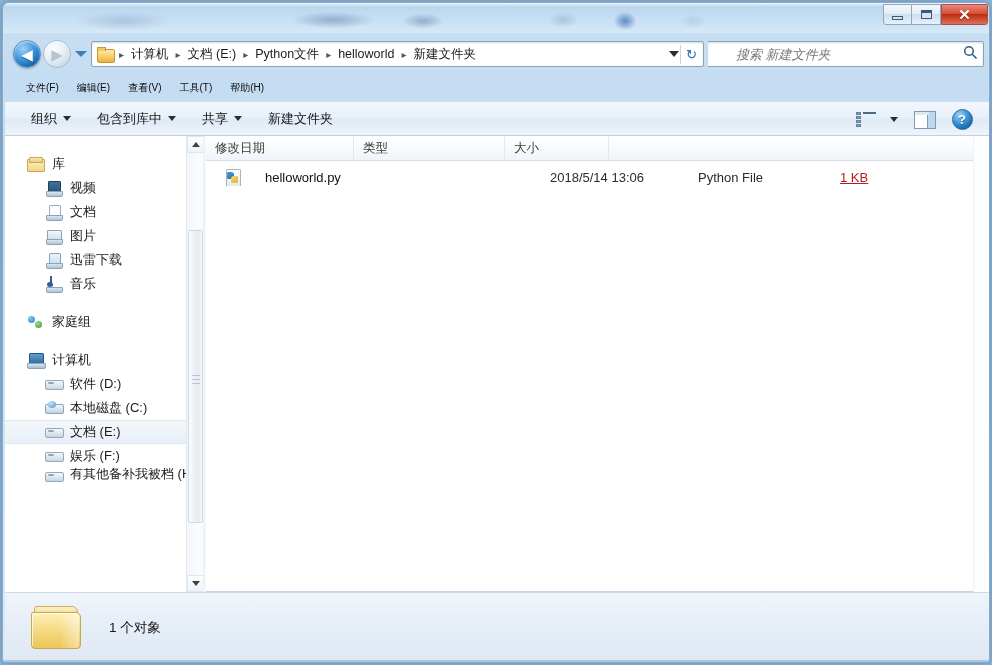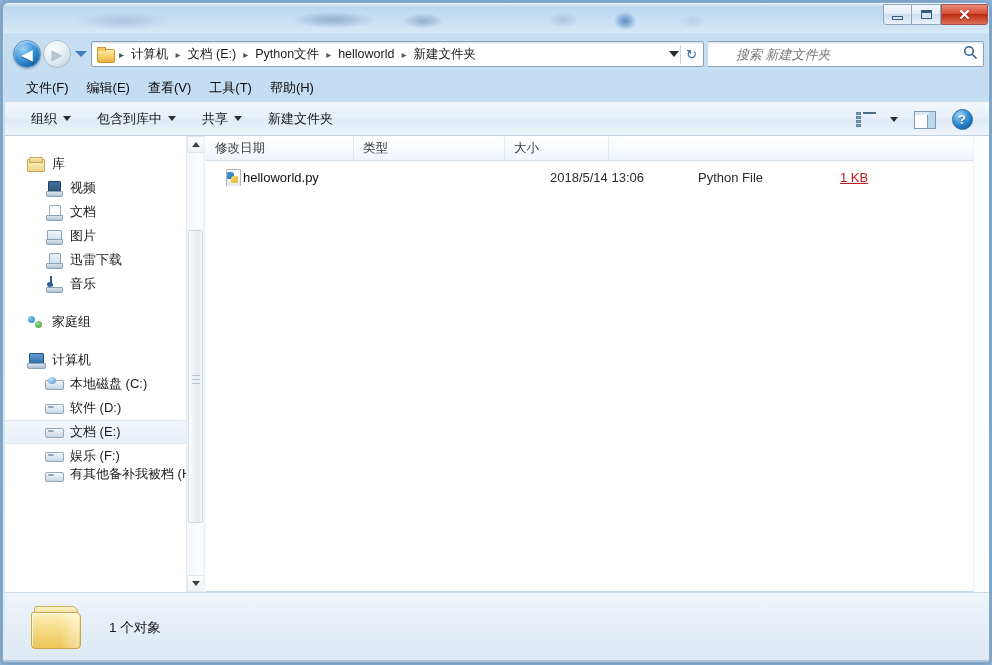--- a/index.html
+++ b/index.html
@@ -152,21 +152,21 @@
   #searchicon {
     width: 26px; text-align: center; color: #2f5d8a; font-size: 15px; cursor: pointer;
   }
 
   
   #menubar {
     position: absolute; left: 2px; top: 72px; width: 984px; height: 26px;
     display: flex; align-items: center; padding-left: 12px;
   }
   .menuitem {
-    font-size: 13px; color: #0b0b0b; padding: 3px 9px; cursor: pointer; white-space: nowrap;
+    font-size: 10px; color: #0b0b0b; padding: 3px 9px; cursor: pointer; white-space: nowrap;
   }
 
   
   #toolbar {
     position: absolute; left: 2px; top: 98px; width: 984px; height: 35px;
     background: linear-gradient(to bottom, #f2f7fc 0%, #e8f0f9 45%, #dfeaf6 55%, #eff5fb 100%);
     border-top: 1px solid #cfe0ef;
     border-bottom: 1px solid #bfd2e4;
     display: flex; align-items: center; padding-left: 18px;
   }
@@ -321,21 +321,21 @@
   .sortarrow {
     position: absolute; left: 50%; top: 2px; margin-left: -5px;
     width: 0; height: 0; border-left: 5px solid transparent; border-right: 5px solid transparent;
     border-bottom: 4px solid #9fb4c6;
   }
   #rows { position: relative; }
   .filerow {
     display: flex; align-items: center; height: 32px; cursor: pointer; font-size: 13px; color: #111;
   }
   .cell { padding-left: 9px; white-space: nowrap; overflow: hidden; }
-  .cell.c-name { width: 335px; display: flex; align-items: center; gap: 2px; padding-left: 19px; }
+  .cell.c-name { width: 335px; display: flex; align-items: center; gap: 24px; padding-left: 19px; }
   .cell.c-date { width: 148px; color: #2b2b2b; }
   .cell.c-type { width: 151px; color: #2b2b2b; }
   .cell.c-size { width: 104px; color: #b91c1c; text-align: left; padding-right: 16px; padding-left: 0; text-decoration: underline; }
   
   .pyicon { width: 16px; height: 17px; position: relative; flex: none; }
   .pyicon:before {
     content: ""; position: absolute; left: 1px; top: 0; width: 13px; height: 16px;
     background: linear-gradient(to bottom,#fefefe,#e4e9ee); border: 1px solid #a8b6c3; border-radius: 1px;
   }
   .pyicon .blue { position: absolute; left: 2px; top: 3px; width: 7px; height: 7px;
@@ -534,26 +534,26 @@
           <span class="navlabel">家庭组</span>
         </div>
 
         <div class="navspacer"></div>
 
         <div class="navrow">
           <span class="navicon ic-computer"></span>
           <span class="navlabel">计算机</span>
         </div>
         <div class="navrow indent">
+          <span class="navicon ic-drive"></span>
+          <span class="navlabel">软件 (D:)</span>
+        </div>
+        <div class="navrow indent">
           <span class="navicon ic-drivec"></span>
           <span class="navlabel">本地磁盘 (C:)</span>
-        </div>
-        <div class="navrow indent">
-          <span class="navicon ic-drive"></span>
-          <span class="navlabel">软件 (D:)</span>
         </div>
         <div class="navrow indent selected">
           <span class="navicon ic-drive"></span>
           <span class="navlabel">文档 (E:)</span>
         </div>
         <div class="navrow indent">
           <span class="navicon ic-drive"></span>
           <span class="navlabel">娱乐 (F:)</span>
         </div>
         <div class="navrow indent clipped">

